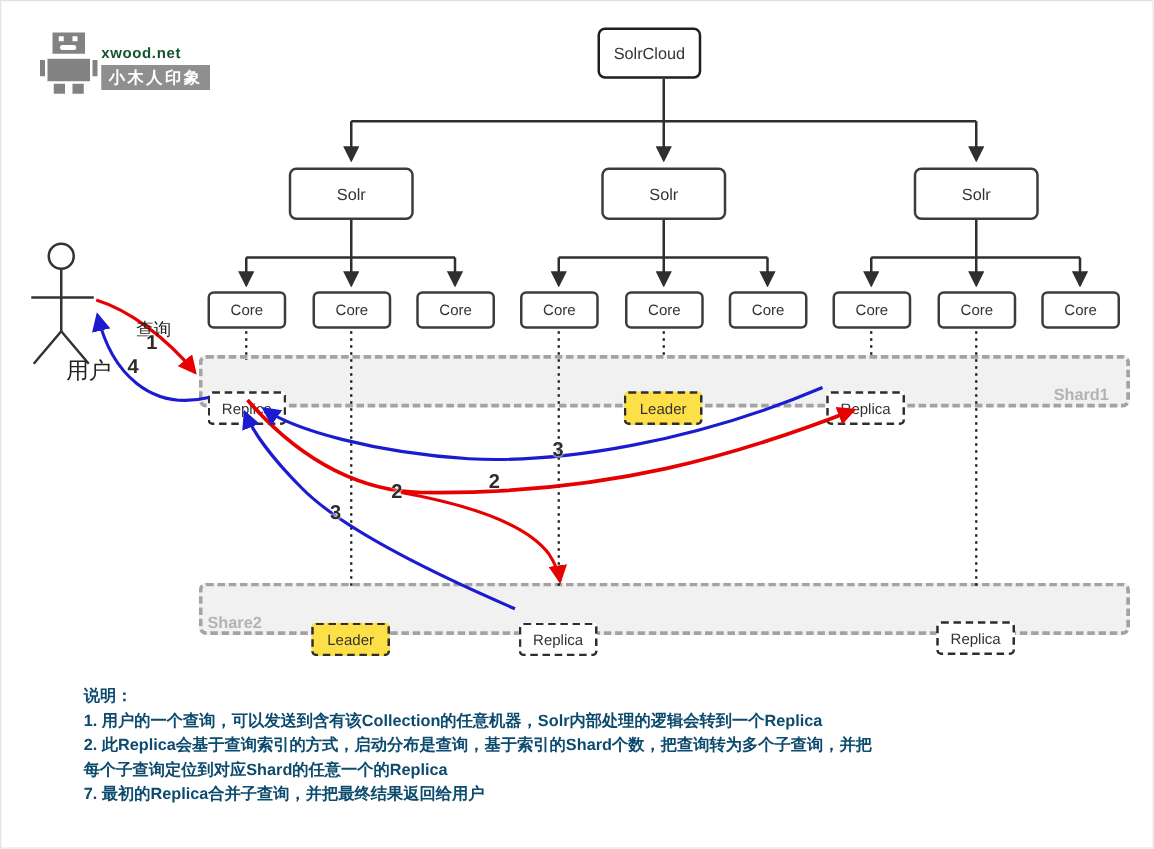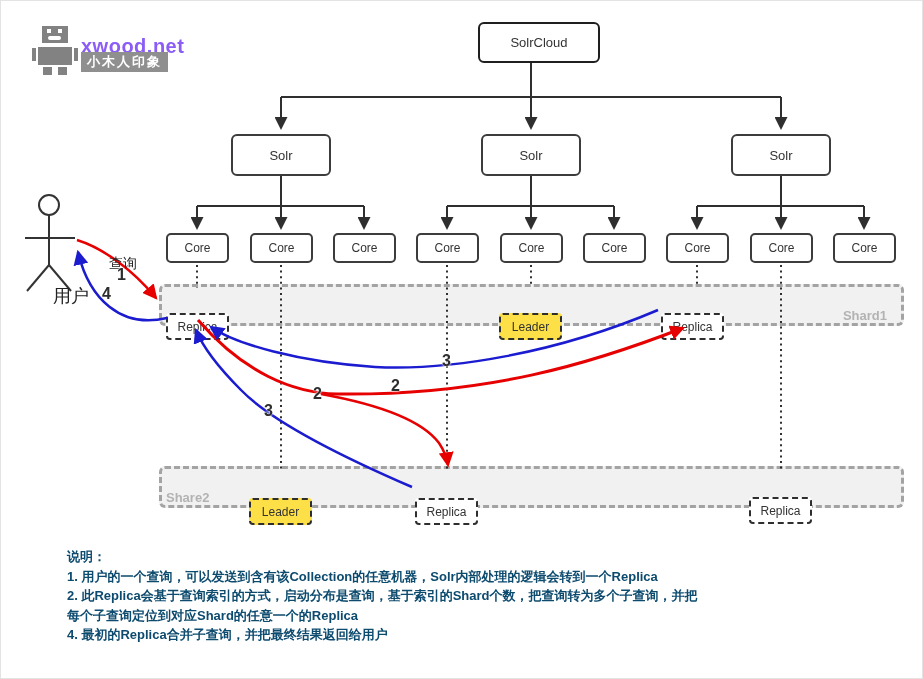--- a/index.html
+++ b/index.html
@@ -35,21 +35,21 @@
   .lbl{font-size:14px;color:#222;}
   .stepnum{
     font-size:16px;font-weight:bold;color:#2d2d2d;
     text-shadow:0 0 2px #fff,0 0 2px #fff;
   }
   
   .notes{left:66px;top:546px;width:820px;color:#0c4a6e;font-size:13px;
     font-weight:bold;line-height:19.6px;}
   .notes div{white-space:nowrap;}
   
-  .logo-site{font-size:20px;font-weight:bold;color:#8b5cf6;letter-spacing:.5px;}
+  .logo-site{font-size:12px;font-weight:bold;color:#14532d;letter-spacing:.5px;}
   .logo-tag{
     background:#8f8f8f;color:#fff;font-size:13px;font-weight:bold;
     padding:1px 6px;letter-spacing:2px;display:inline-block;
   }
   .robot,.robot div{background:#828282;}
   svg.overlay{position:absolute;left:0;top:0;pointer-events:none;}
 </style>
 </head>
 <body>
 
@@ -71,21 +71,21 @@
     <div class="abs logo-tag" style="left:47px;top:26px;">小木人印象</div>
   </div>
 
   <div class="abs band" style="left:158px;top:283px;width:745px;height:42px;">
     <span class="band-label" style="right:14px;">Shard1</span>
   </div>
   <div class="abs band" style="left:158px;top:465px;width:745px;height:42px;">
     <span class="band-label" style="left:4px;margin-top:24px;">Share2</span>
   </div>
 
-  <div class="abs node root" style="left:477px;top:21px;width:122px;height:41px;">SolrCloud</div>
+  <div class="abs node root" style="left:477px;top:21px;width:83px;height:41px;">SolrCloud</div>
 
   <div class="abs node" style="left:230px;top:133px;width:100px;height:42px;">Solr</div>
   <div class="abs node" style="left:480px;top:133px;width:100px;height:42px;">Solr</div>
   <div class="abs node" style="left:730px;top:133px;width:100px;height:42px;">Solr</div>
 
   <div class="abs node core" style="left:165px;top:232px;width:63px;height:30px;">Core</div>
   <div class="abs node core" style="left:249px;top:232px;width:63px;height:30px;">Core</div>
   <div class="abs node core" style="left:332px;top:232px;width:63px;height:30px;">Core</div>
   <div class="abs node core" style="left:415px;top:232px;width:63px;height:30px;">Core</div>
   <div class="abs node core" style="left:499px;top:232px;width:63px;height:30px;">Core</div>
@@ -100,21 +100,21 @@
 
   <div class="abs rep leader" style="left:248px;top:475px;width:63px;height:27px;">Leader</div>
   <div class="abs rep" style="left:414px;top:475px;width:63px;height:27px;">Replica</div>
   <div class="abs rep" style="left:748px;top:474px;width:63px;height:27px;">Replica</div>
 
   <div class="abs notes">
     <div>说明：</div>
     <div>1. 用户的一个查询，可以发送到含有该Collection的任意机器，Solr内部处理的逻辑会转到一个Replica</div>
     <div>2. 此Replica会基于查询索引的方式，启动分布是查询，基于索引的Shard个数，把查询转为多个子查询，并把</div>
     <div>每个子查询定位到对应Shard的任意一个的Replica</div>
-    <div>4. 最初的Replica合并子查询，并把最终结果返回给用户</div>
+    <div>7. 最初的Replica合并子查询，并把最终结果返回给用户</div>
   </div>
 
   <svg class="overlay" width="923" height="679" viewBox="0 0 923 679">
     <defs>
       <marker id="mDark" viewBox="0 0 10 10" refX="8.5" refY="5" markerWidth="13" markerHeight="13" markerUnits="userSpaceOnUse" orient="auto">
         <path d="M0,0 L10,5 L0,10 Z" fill="#2f2f2f"></path>
       </marker>
       <marker id="mRed" viewBox="0 0 10 10" refX="8.5" refY="5" markerWidth="15" markerHeight="15" markerUnits="userSpaceOnUse" orient="auto">
         <path d="M0,0 L10,5 L0,10 Z" fill="#e60000"></path>
       </marker>

